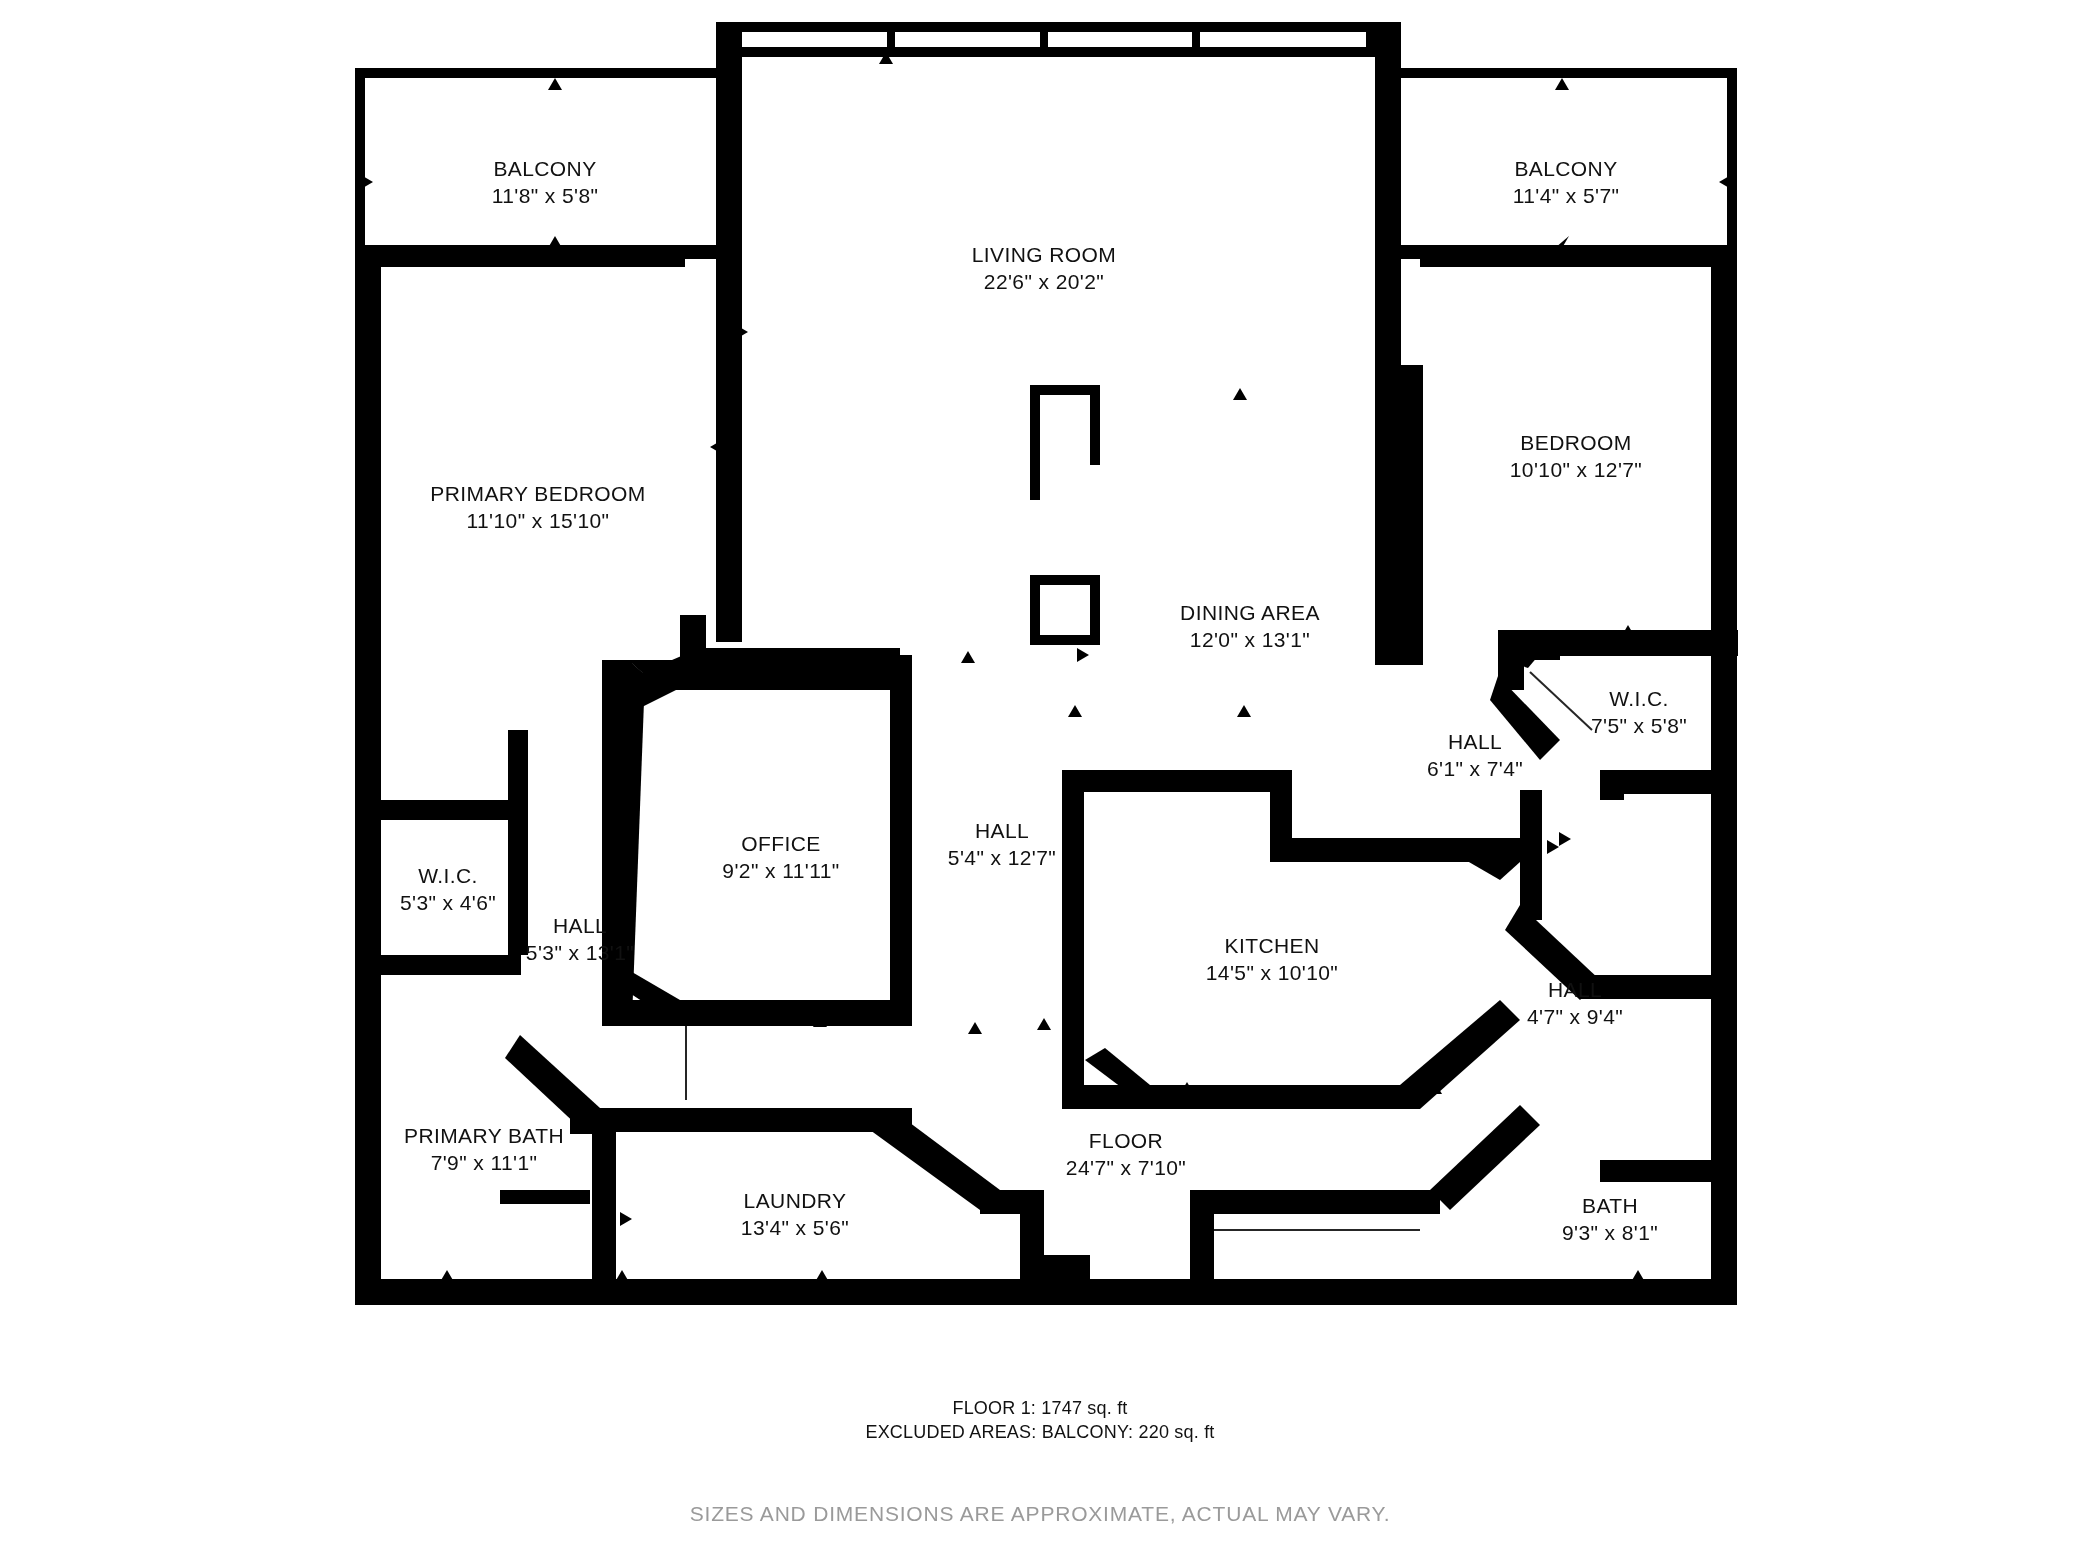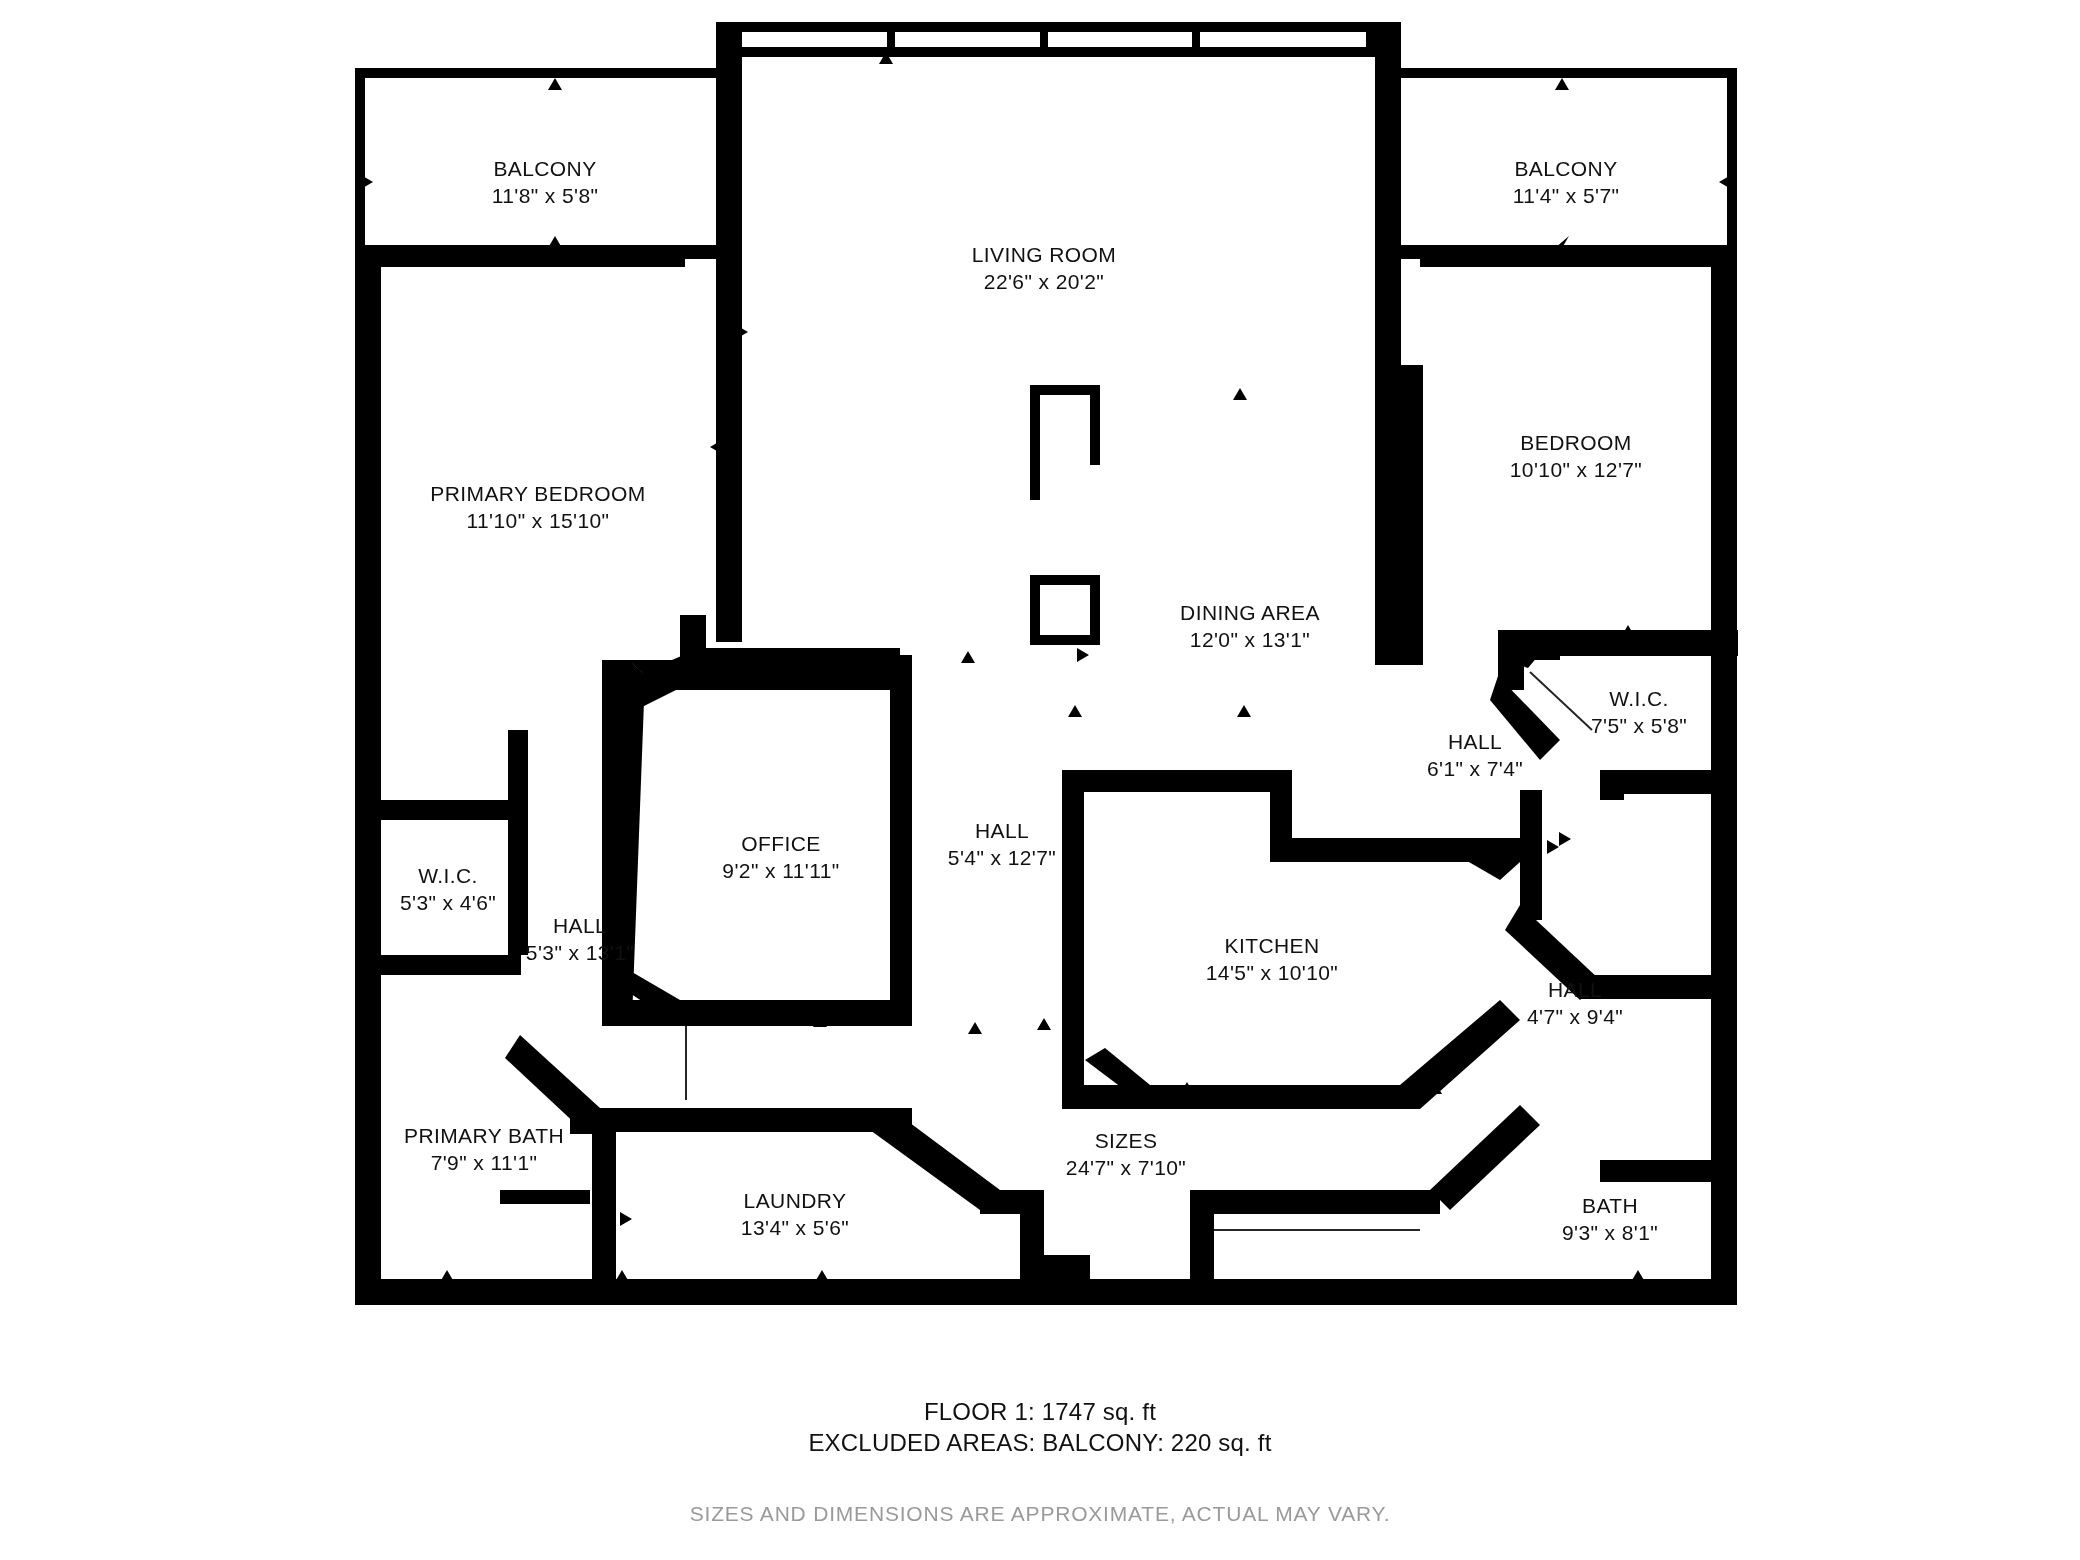--- a/index.html
+++ b/index.html
@@ -45,21 +45,21 @@
     right: 0;
     text-align: center;
     color: #111111;
   }
   .summary .total {
     font-size: 21px;
     font-weight: bold;
     letter-spacing: 0.3px;
   }
   .summary .line {
-    font-size: 24px;
+    font-size: 18px;
     letter-spacing: 0.2px;
     margin-top: 3px;
   }
   .disclaimer {
     position: absolute;
     left: 0;
     right: 0;
     text-align: center;
     font-size: 21px;
     color: #9a9a9a;
@@ -283,21 +283,21 @@
     </div>
     <div class="room-label" style="left: 1575px; top: 1004px;">
       <span class="name">HALL</span>
       <span class="dims">4'7" x 9'4"</span>
     </div>
     <div class="room-label" style="left: 484px; top: 1150px;">
       <span class="name">PRIMARY BATH</span>
       <span class="dims">7'9" x 11'1"</span>
     </div>
     <div class="room-label" style="left: 1126px; top: 1155px;">
-      <span class="name">SIZES</span>
+      <span class="name">FLOOR</span>
       <span class="dims">24'7" x 7'10"</span>
     </div>
     <div class="room-label" style="left: 795px; top: 1215px;">
       <span class="name">LAUNDRY</span>
       <span class="dims">13'4" x 5'6"</span>
     </div>
     <div class="room-label" style="left: 1610px; top: 1220px;">
       <span class="name">BATH</span>
       <span class="dims">9'3" x 8'1"</span>
     </div>

